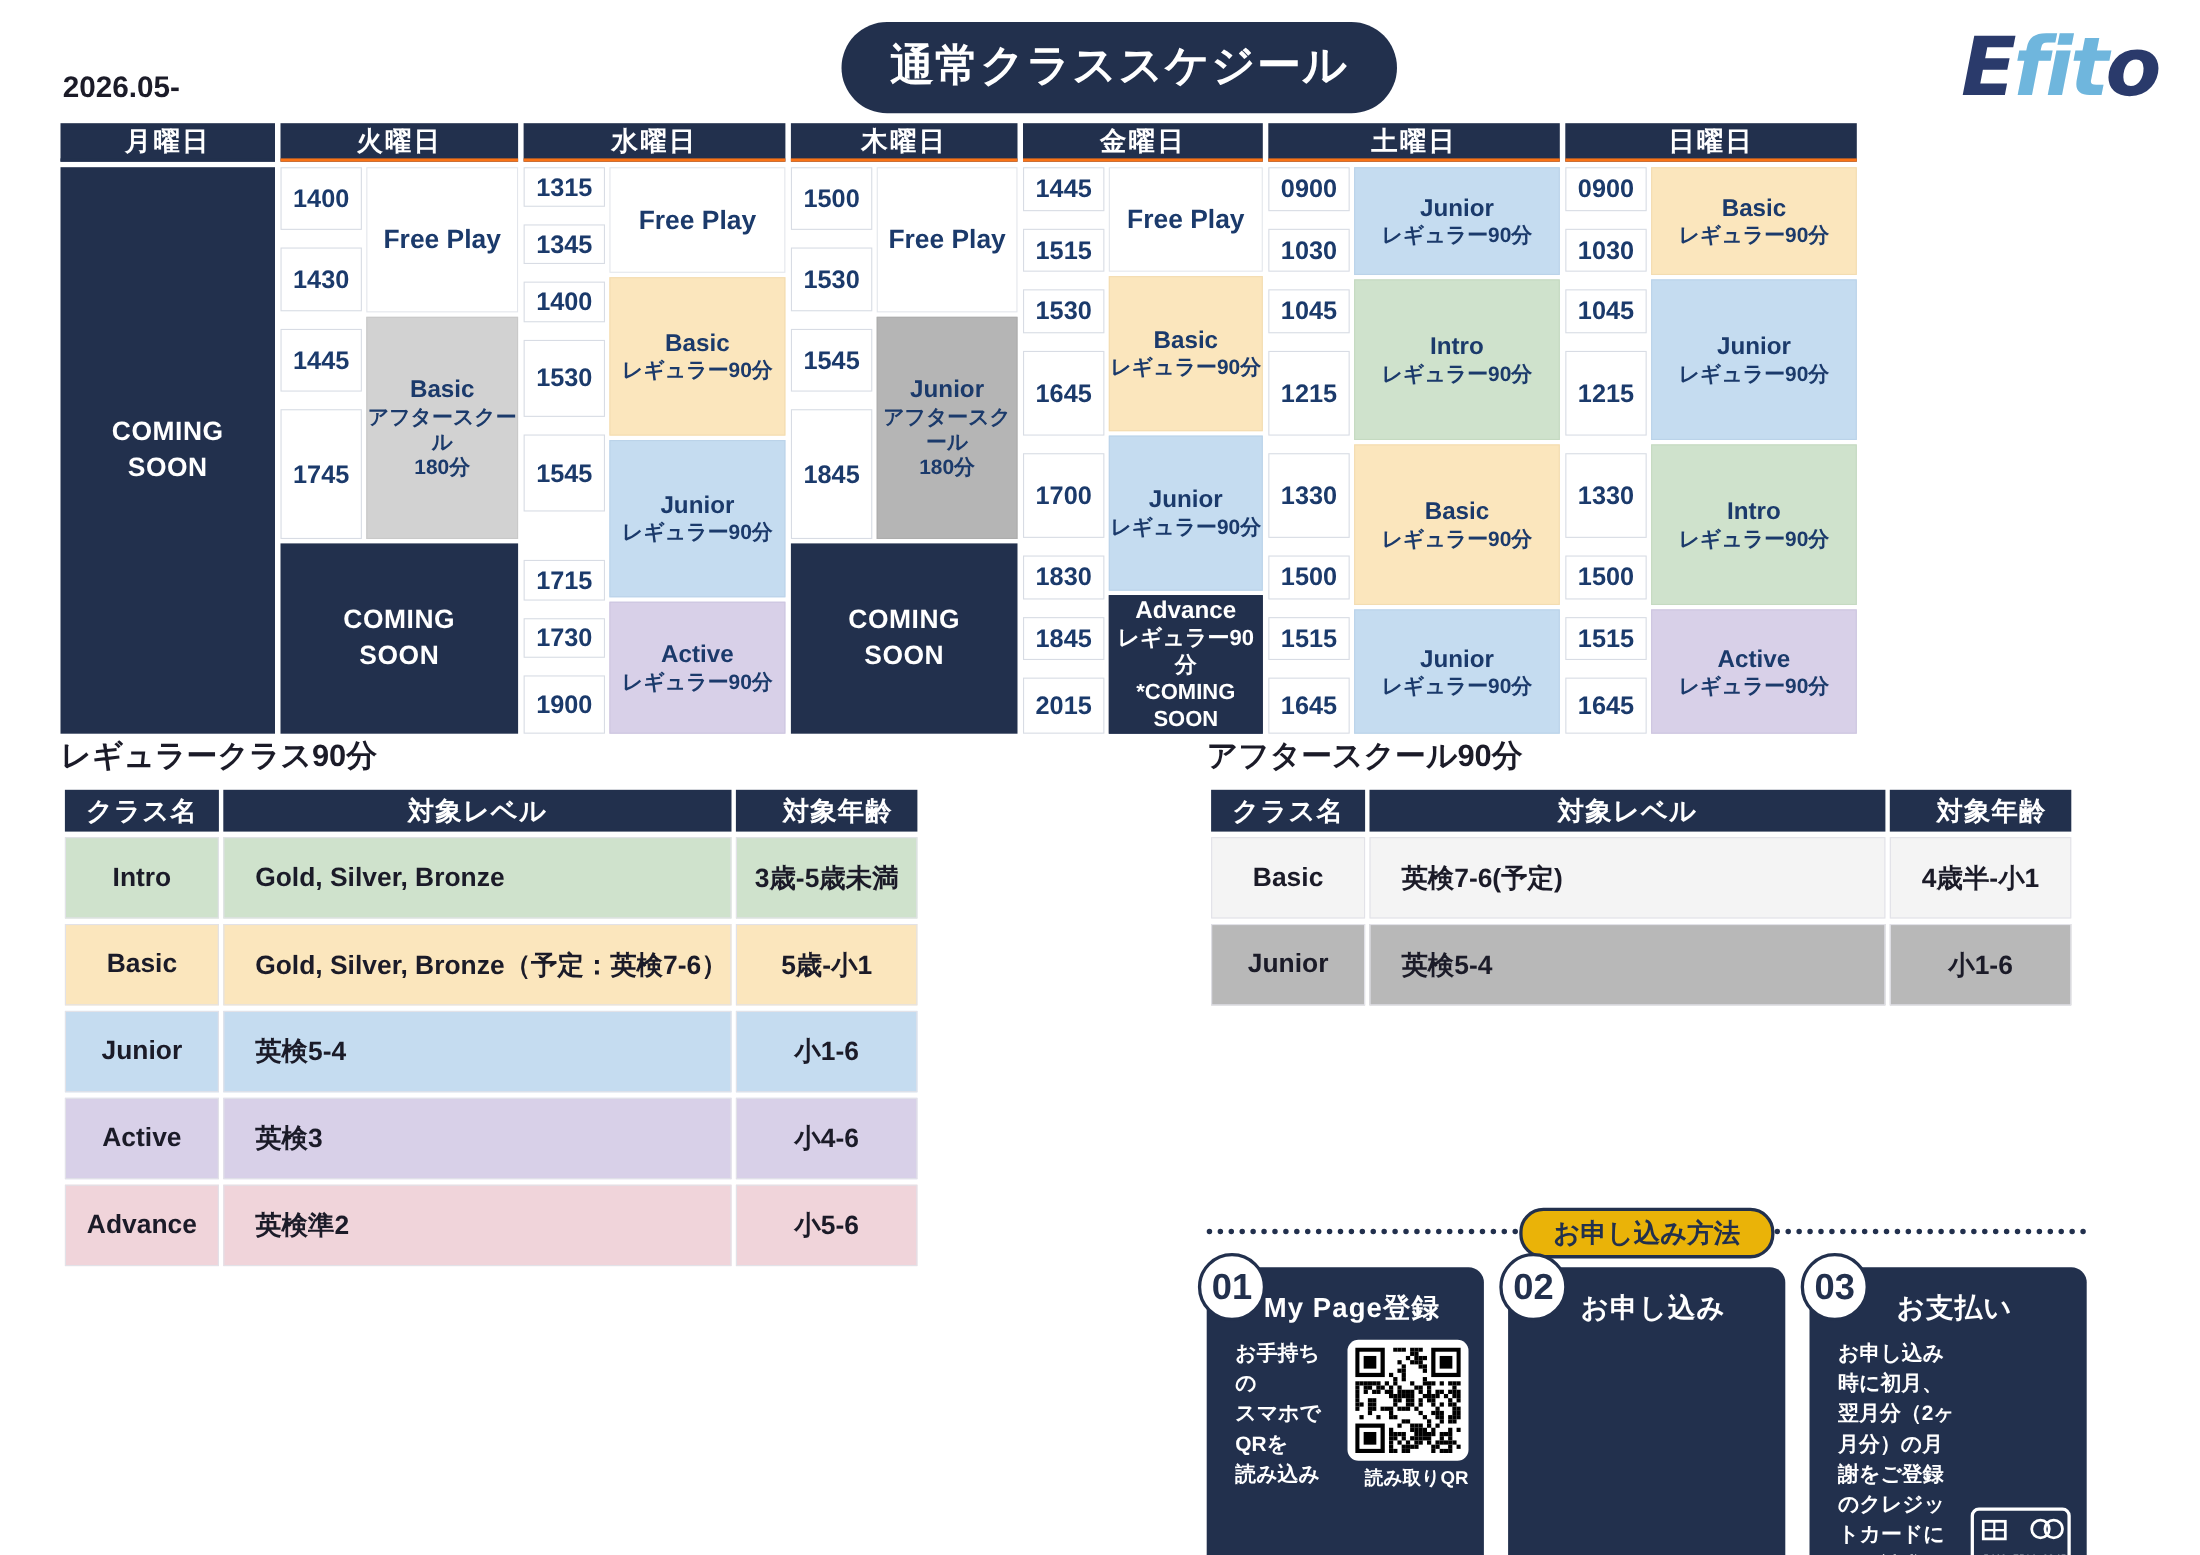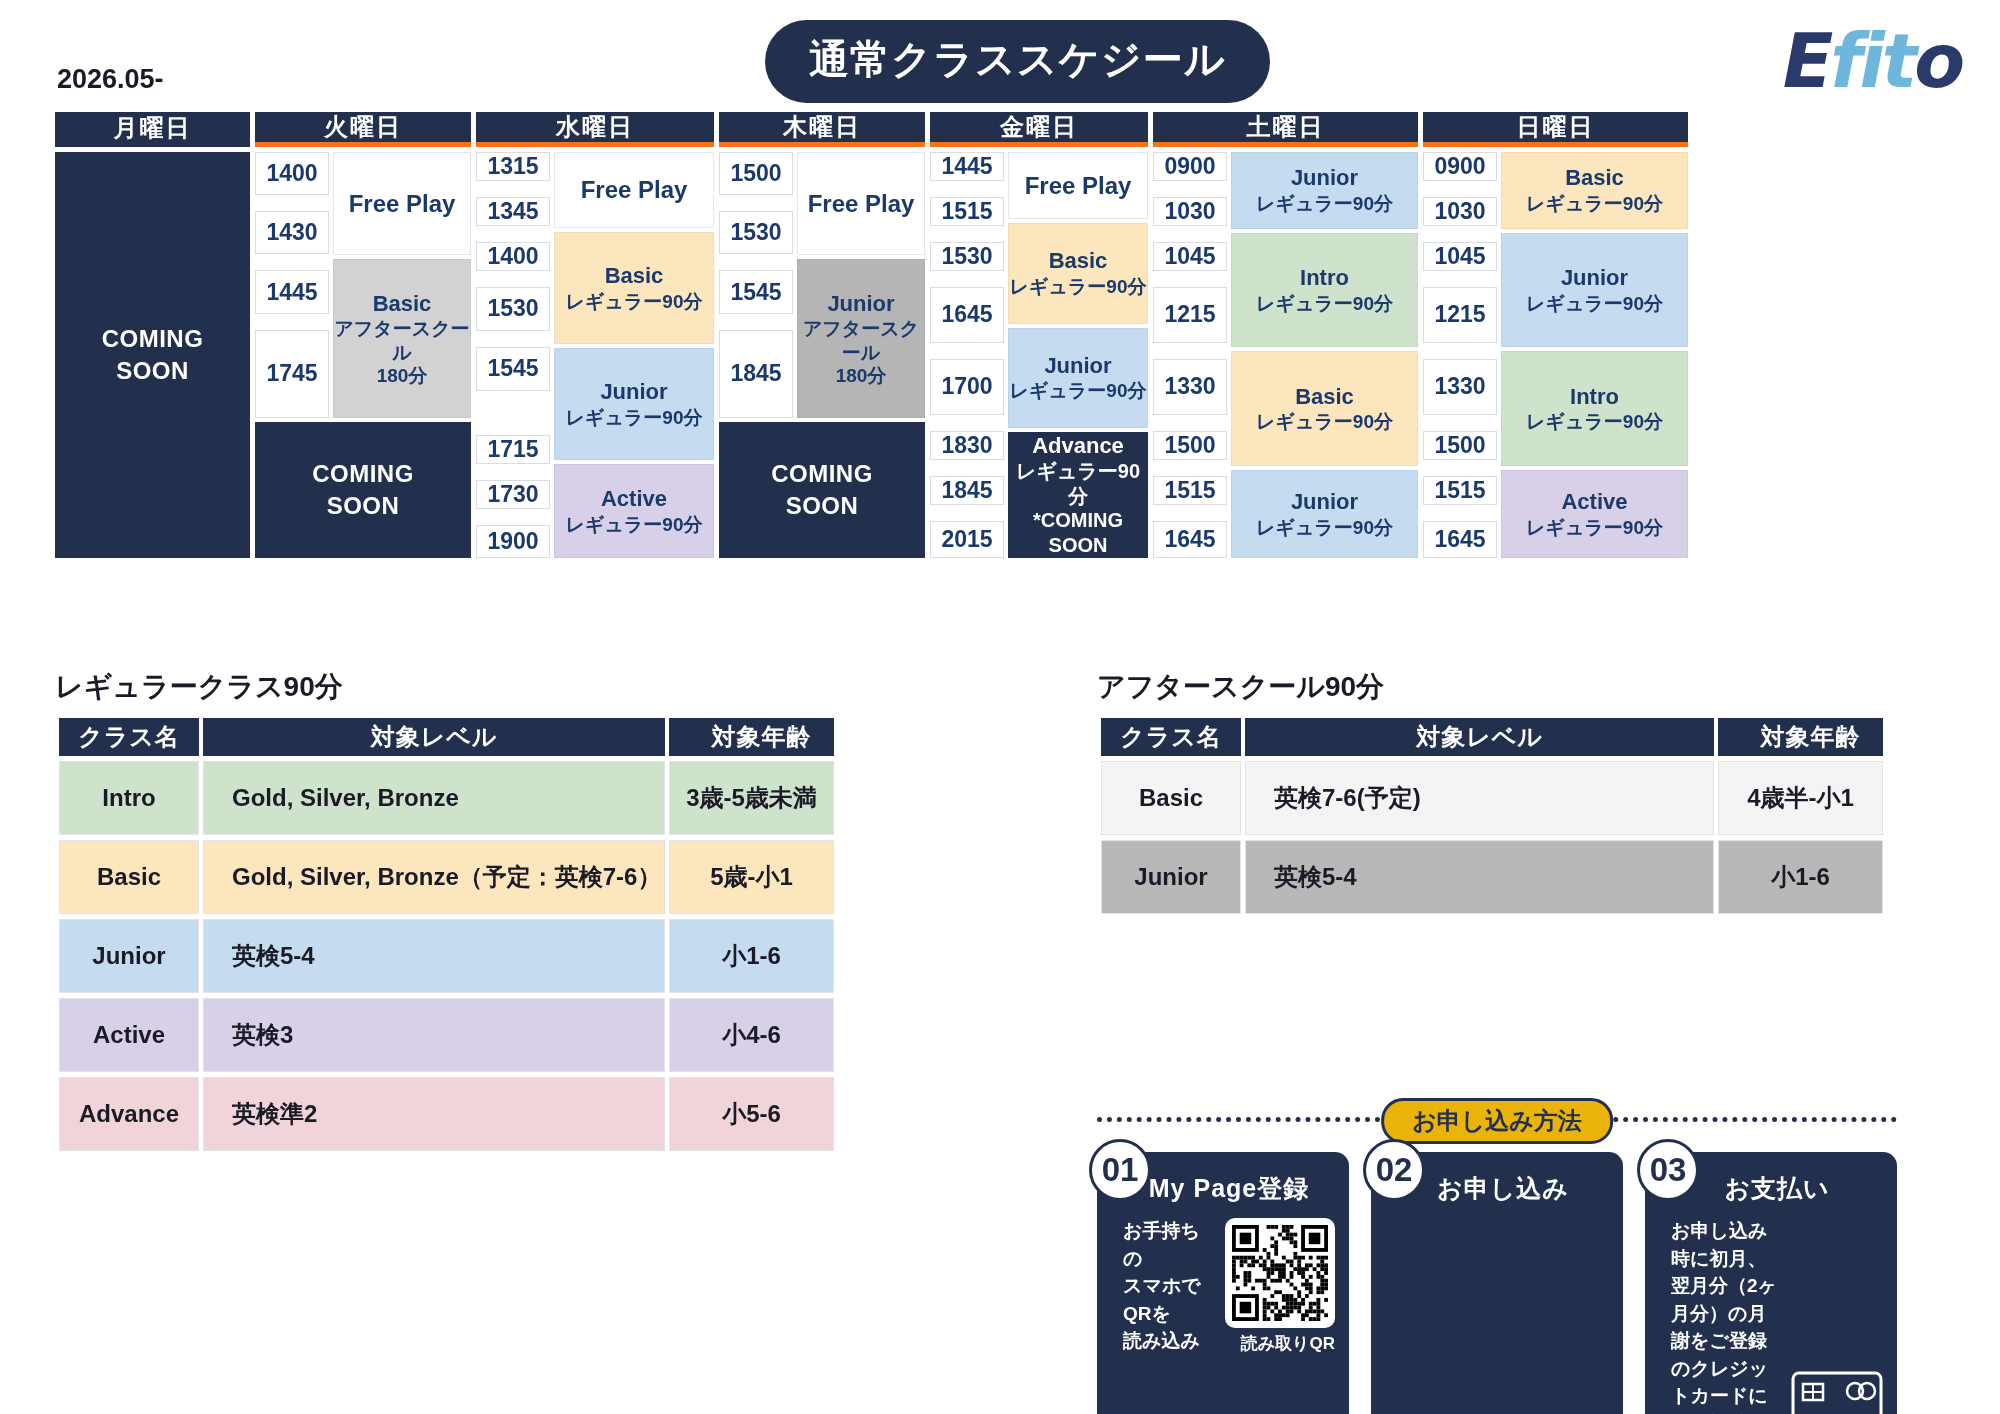--- a/index.html
+++ b/index.html
@@ -31,37 +31,37 @@
     font-size:74px; font-weight:800; font-style:italic;
     line-height:1; letter-spacing:-3px;
     font-family:"DejaVu Sans",sans-serif;
   }
   #logo .d{ color:#2a3a6b; }
   #logo .l{ color:#6fb6dd; }
 
   
   #week{
     position:absolute; left:55px; top:112px;
-    width:1893px; height:446px;
+    width:1893px; height:555px;
     display:flex; gap:5px;
   }
   .daycol{ display:flex; flex-direction:column; }
   .daycol.mon{ width:195px; }
   .daycol.tue{ width:216px; }
   .daycol.wed{ width:238px; }
   .daycol.thu{ width:206px; }
   .daycol.fri{ width:218px; }
   .daycol.sat{ width:265px; }
   .daycol.sun{ width:265px; }
 
   .dayhead{
     height:35px; background:#22304d; color:#ffffff;
     font-size:24px; font-weight:700;
     display:flex; align-items:center; justify-content:center;
-    border-bottom:5px solid #f97316;
+    border-bottom:3px solid #f97316;
     letter-spacing:2px;
   }
   .daycol.mon .dayhead{ border-bottom:3px solid #22304d; }
 
   .daybody{ flex:1; display:flex; gap:4px; padding-top:5px; }
   .timecol{ width:74px; display:flex; flex-direction:column; gap:16px; }
   .classcol{ flex:1; display:flex; flex-direction:column; gap:4px; }
 
   .tslot{
     background:#ffffff; border:1px solid #d8dce4;

